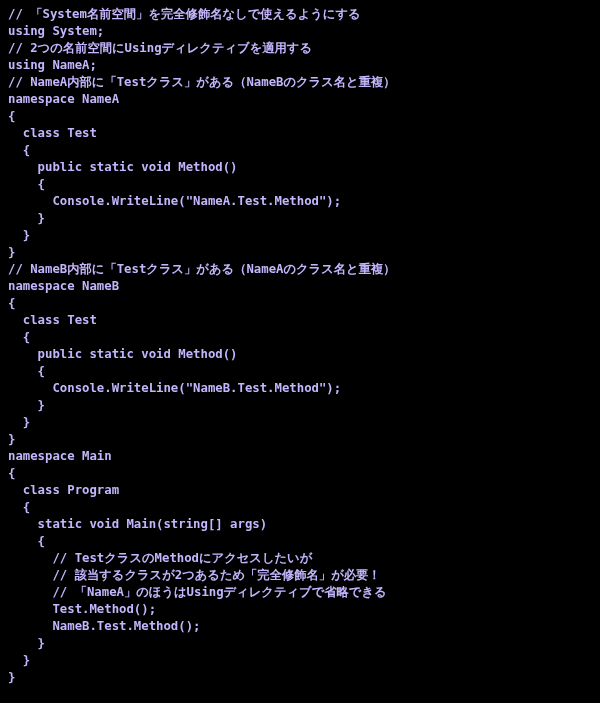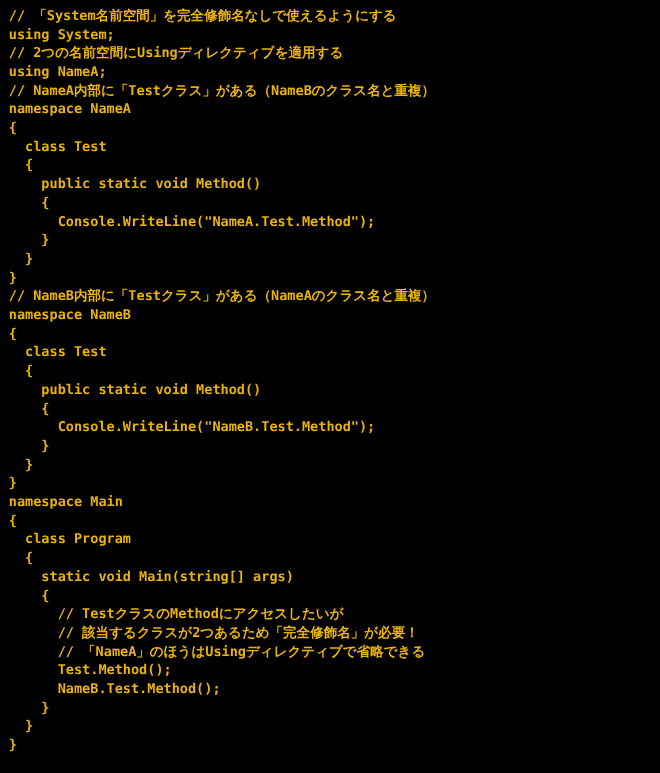--- a/index.html
+++ b/index.html
@@ -9,21 +9,21 @@
     width: 600px;
     height: 703px;
     overflow: hidden;
   }
   pre.code {
     margin: 0;
     padding: 6px 8px;
     font-family: Consolas, "Courier New", monospace;
     font-size: 12.3px;
     line-height: 17px;
-    color: #eab308;
+    color: #c4b5fd;
     white-space: pre;
     font-weight: bold;
   }
   .line { display: block; }
 </style>
 </head>
 <body>
 
 <pre class="code"><code id="code-lines"><span class="line">// 「System名前空間」を完全修飾名なしで使えるようにする</span><span class="line">using System;</span><span class="line"></span><span class="line">// 2つの名前空間にUsingディレクティブを適用する</span><span class="line">using NameA;</span><span class="line"></span><span class="line">// NameA内部に「Testクラス」がある（NameBのクラス名と重複）</span><span class="line">namespace NameA</span><span class="line">{</span><span class="line">  class Test</span><span class="line">  {</span><span class="line">    public static void Method()</span><span class="line">    {</span><span class="line">      Console.WriteLine("NameA.Test.Method");</span><span class="line">    }</span><span class="line">  }</span><span class="line">}</span><span class="line"></span><span class="line">// NameB内部に「Testクラス」がある（NameAのクラス名と重複）</span><span class="line">namespace NameB</span><span class="line">{</span><span class="line">  class Test</span><span class="line">  {</span><span class="line">    public static void Method()</span><span class="line">    {</span><span class="line">      Console.WriteLine("NameB.Test.Method");</span><span class="line">    }</span><span class="line">  }</span><span class="line">}</span><span class="line"></span><span class="line">namespace Main</span><span class="line">{</span><span class="line">  class Program</span><span class="line">  {</span><span class="line">    static void Main(string[] args)</span><span class="line">    {</span><span class="line">      // TestクラスのMethodにアクセスしたいが</span><span class="line">      // 該当するクラスが2つあるため「完全修飾名」が必要！</span><span class="line">      // 「NameA」のほうはUsingディレクティブで省略できる</span><span class="line">      Test.Method();</span><span class="line">      NameB.Test.Method();</span><span class="line">    }</span><span class="line">  }</span><span class="line">}</span></code></pre>
 

